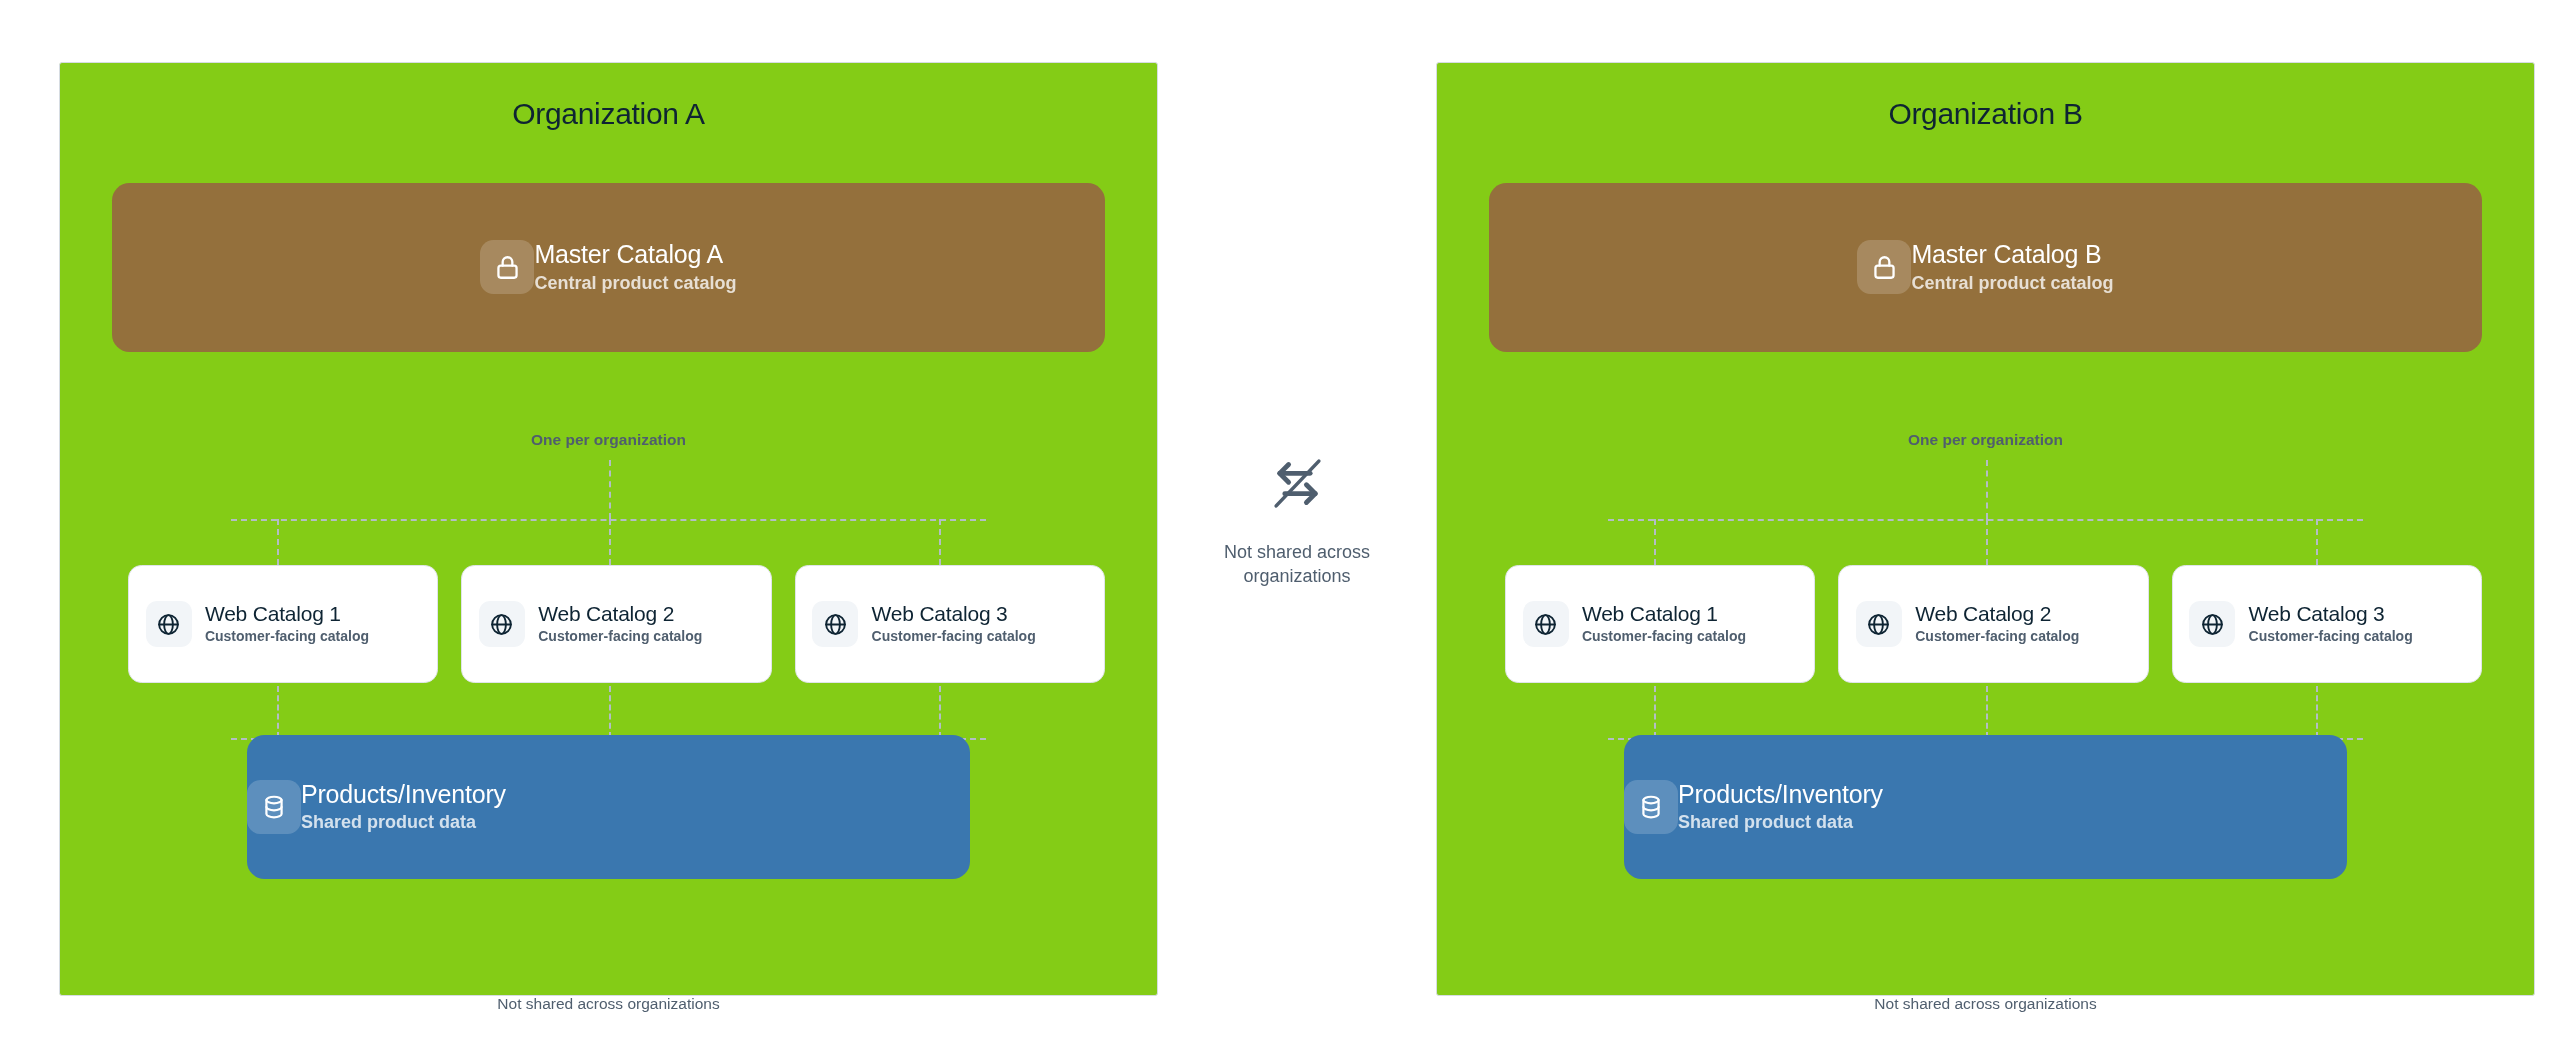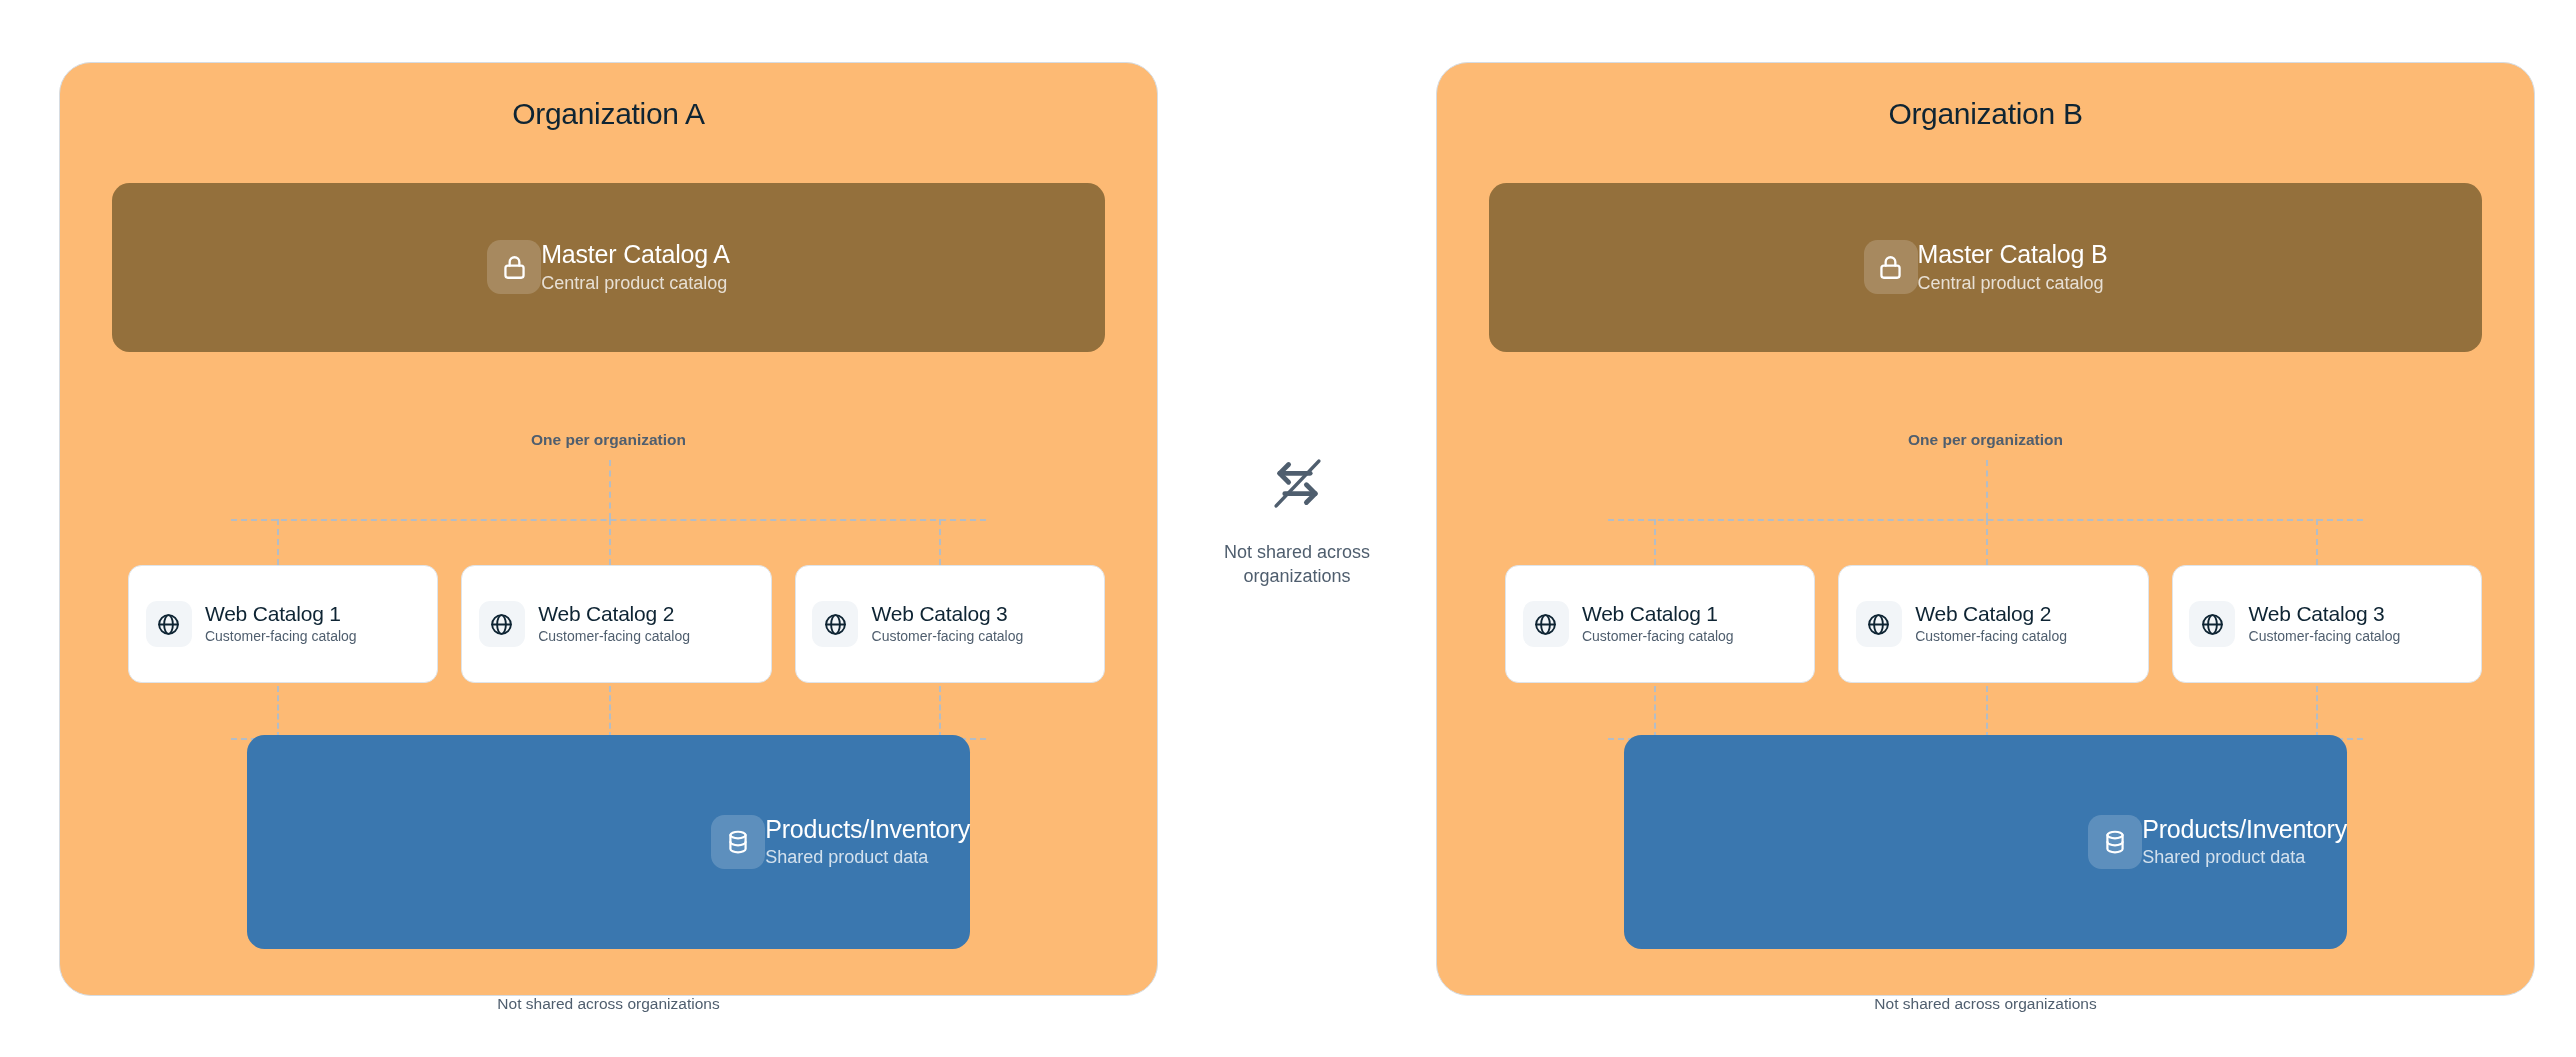--- a/index.html
+++ b/index.html
@@ -23,23 +23,23 @@
     display: flex;
     flex-direction: row;
     align-items: stretch;
   }
 
   
   .org-panel {
     position: absolute;
     top: 62px;
     height: 934px;
-    background: #fdba74;
+    background: #84cc16;
     border: 1.5px solid #D6DCE2;
-    border-radius: 32px;
+    border-radius: 3px;
     box-sizing: border-box;
   }
   .org-panel.panel-a { left: 59px;  width: 1099px; }
   .org-panel.panel-b { left: 1436px; width: 1099px; }
 
   .org-title {
     text-align: center;
     color: #0E2433;
     font-size: 30px;
     font-weight: 400;
@@ -81,21 +81,21 @@
   .card-text { display: flex; flex-direction: column; }
   .card-title {
     font-size: 25px;
     line-height: 1.14;
     font-weight: 400;
     letter-spacing: -0.2px;
   }
   .card-sub {
     font-size: 18px;
     line-height: 1.3;
-    font-weight: 400;
+    font-weight: 700;
     margin-top: 3.1px;
   }
   .on-dark .card-title { color: #FFFFFF; }
   .on-dark .card-sub   { color: rgba(255,255,255,0.78); }
 
   
   .caption {
     position: absolute;
     left: 0;
     right: 0;
@@ -181,25 +181,25 @@
     color: #4F5E6E;
     margin-top: 1px;
   }
 
   
   .products-bar {
     position: absolute;
     left: 187px;
     right: 187px;
     top: 672px;
-    height: 214px;
+    height: 144px;
     border-radius: 17.5px;
     display: flex;
     align-items: center;
-    justify-content: flex-end;
+    justify-content: flex-start;
     box-sizing: border-box;
   }
 
   
   .center-col {
     position: absolute;
     left: 1158px;
     width: 278px;
     top: 453px;
     display: flex;

